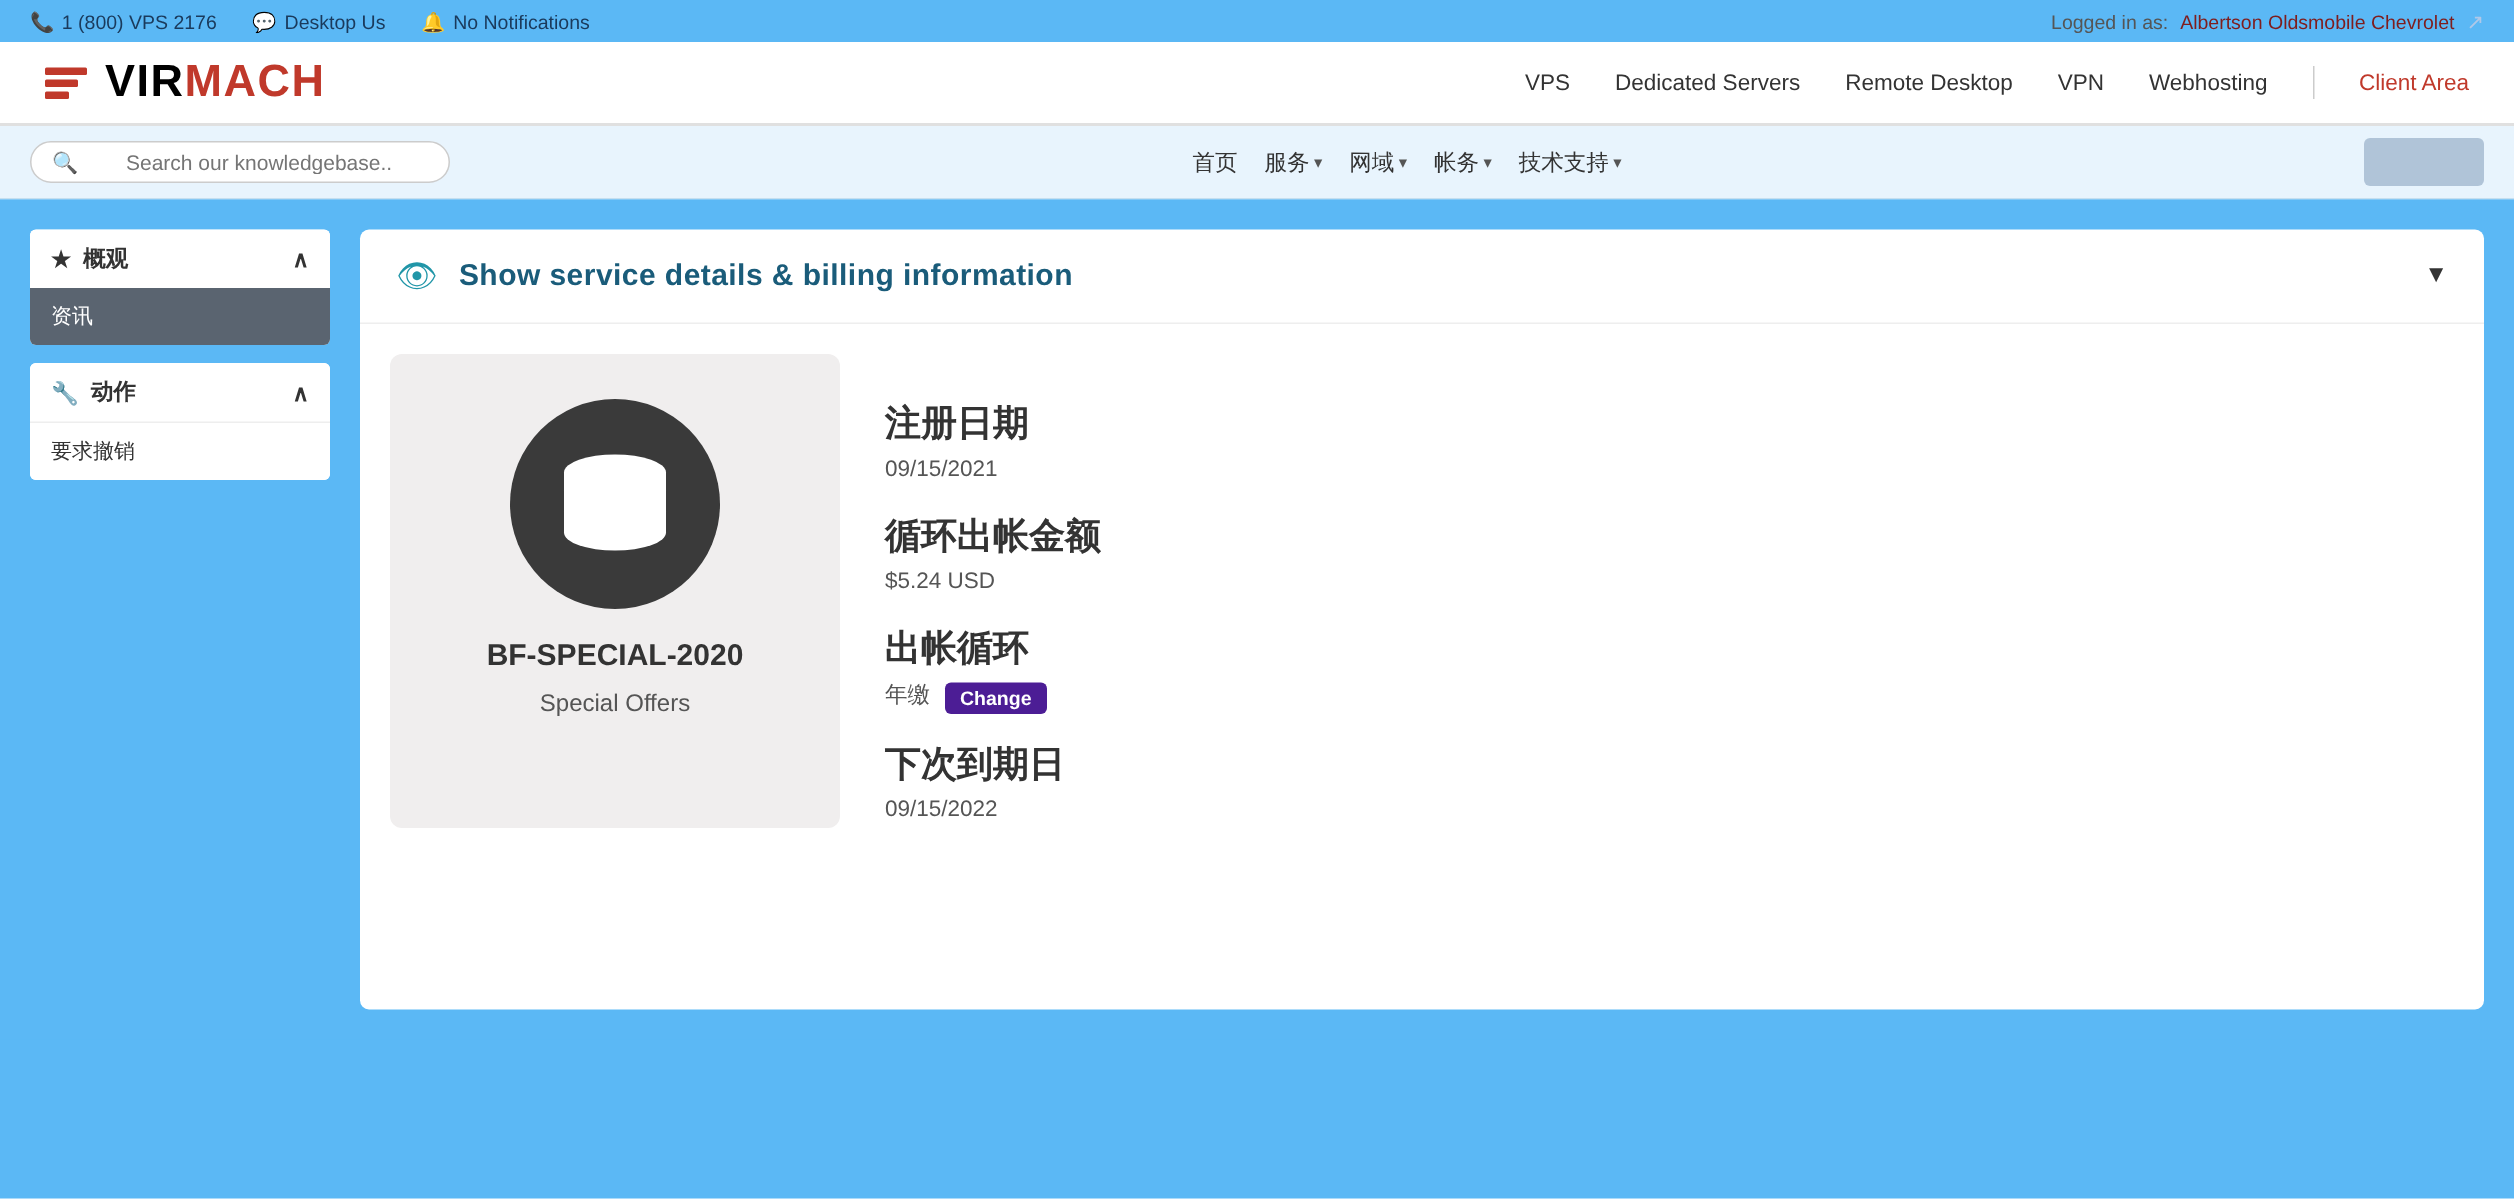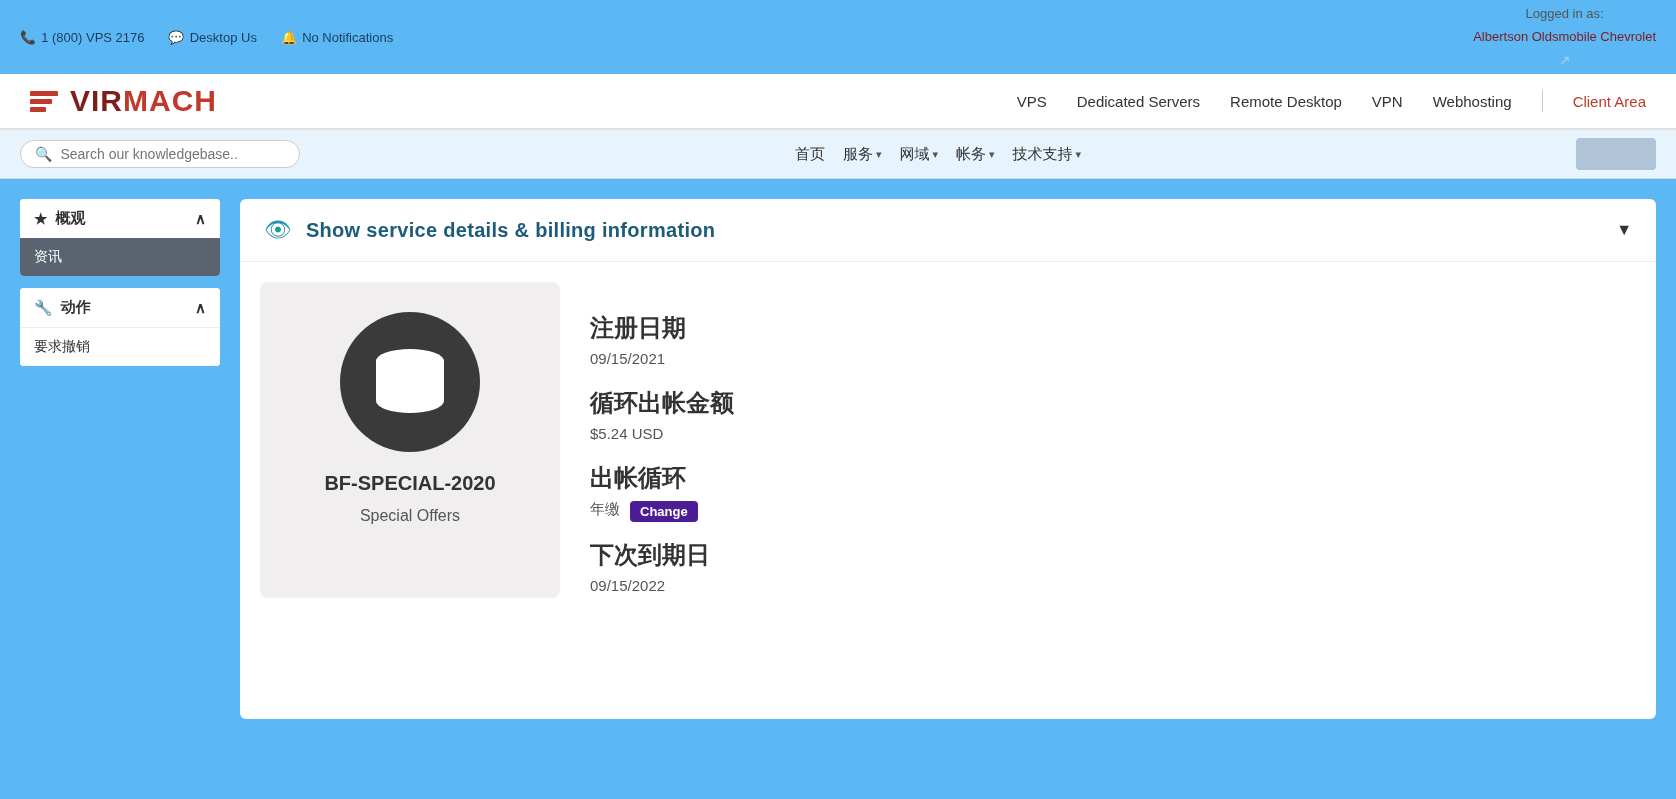--- a/index.html
+++ b/index.html
@@ -30,21 +30,20 @@
       align-items: center;
       gap: 5px;
       color: #1a3a5c;
     }
     .top-bar-right {
       display: flex;
       align-items: center;
       gap: 8px;
       font-size: 13px;
       color: #1a3a5c;
-      flex-direction: column;
     }
     .top-bar-right .logged-in-label {
       color: #555;
     }
     .top-bar-right .username {
       color: #7f1d1d;
       text-align: right;
     }
     .top-bar-right .external-icon {
       color: #b0c8e8;
@@ -77,21 +76,21 @@
       background: #c0392b;
       border-radius: 1px;
     }
     .logo-bar:nth-child(2) { width: 22px; }
     .logo-bar:nth-child(3) { width: 16px; }
     .logo-text {
       font-size: 30px;
       font-weight: 900;
       letter-spacing: 1px;
     }
-    .logo-text .vir { color: #7f1d1d; }
+    .logo-text .vir { color: #000000; }
     .logo-text .mach { color: #c0392b; }
 
     .main-nav {
       display: flex;
       align-items: center;
       gap: 30px;
     }
     .nav-item {
       font-size: 15px;
       color: #333;
@@ -124,20 +123,21 @@
       gap: 8px;
       width: 280px;
     }
     .search-box input {
       border: none;
       outline: none;
       font-size: 14px;
       color: #737373;
       width: 100%;
       background: transparent;
+      text-align: center;
     }
     .search-icon-svg {
       color: #888;
       font-size: 14px;
     }
     .secondary-nav {
       display: flex;
       align-items: center;
       gap: 18px;
       flex: 1;

